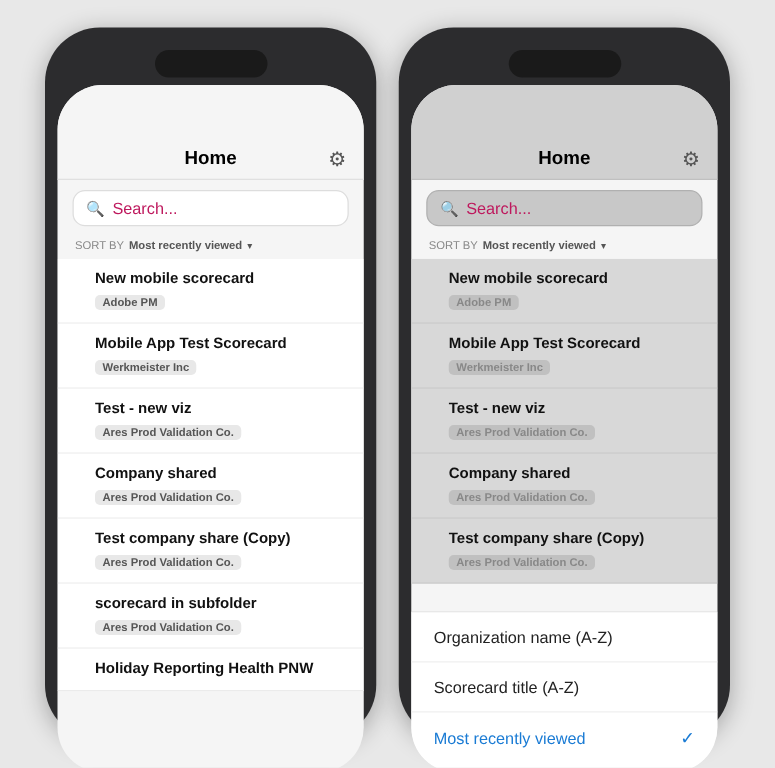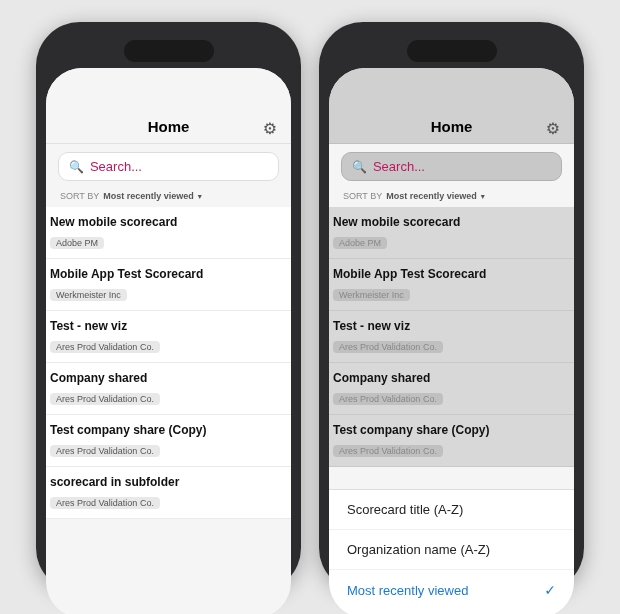--- a/index.html
+++ b/index.html
@@ -157,21 +157,21 @@
       color: #555;
     }
 
     
     .list {
       overflow: hidden;
     }
 
     .list-item {
       background: #ffffff;
-      padding: 8px 4px;
+      padding: 8px 30px;
       border-bottom: 1px solid #ebebeb;
     }
 
     .phone-dimmed .list-item {
       background: #d8d8d8;
       border-bottom: 1px solid #c8c8c8;
     }
 
     .item-title {
       font-size: 12px;
@@ -180,20 +180,21 @@
       margin-bottom: 3px;
     }
 
     .item-badge {
       display: inline-block;
       background: #e8e8e8;
       border-radius: 4px;
       padding: 1px 6px;
       font-size: 9px;
       color: #555;
+      font-weight: bold;
     }
 
     .phone-dimmed .item-badge {
       background: #c0c0c0;
       color: #888;
     }
 
     
     .dropdown-overlay {
       position: absolute;
@@ -270,20 +271,24 @@
     <span class="item-badge">Ares Prod Validation Co.</span>
   </div>
           <div class="list-item">
     <div class="item-title">Test company share (Copy)</div>
     <span class="item-badge">Ares Prod Validation Co.</span>
   </div>
           <div class="list-item">
     <div class="item-title">scorecard in subfolder</div>
     <span class="item-badge">Ares Prod Validation Co.</span>
   </div>
+          <div class="list-item">
+    <div class="item-title">Holiday Reporting Health PNW</div>
+
+  </div>
         </div>
     </div>
   </div>
 
   <div class="phone phone-dimmed">
     <div class="phone-screen">
       <div class="status-bar"></div>
       <div class="header">
         <span class="header-title">Home</span>
         <span class="header-gear">⚙</span>
@@ -317,25 +322,25 @@
   </div>
           <div class="list-item">
     <div class="item-title">Test company share (Copy)</div>
     <span class="item-badge">Ares Prod Validation Co.</span>
   </div>
         </div>
 
       <div class="dropdown-overlay">
 
       <div class="dropdown-item">
+    <span>Organization name (A-Z)</span>
+
+  </div>
+          <div class="dropdown-item">
     <span>Scorecard title (A-Z)</span>
-
-  </div>
-          <div class="dropdown-item">
-    <span>Organization name (A-Z)</span>
 
   </div>
           <div class="dropdown-item active">
     <span>Most recently viewed</span>
     <span class="checkmark">✓</span>
   </div>
         </div>
     </div>
   </div>
 </div>

